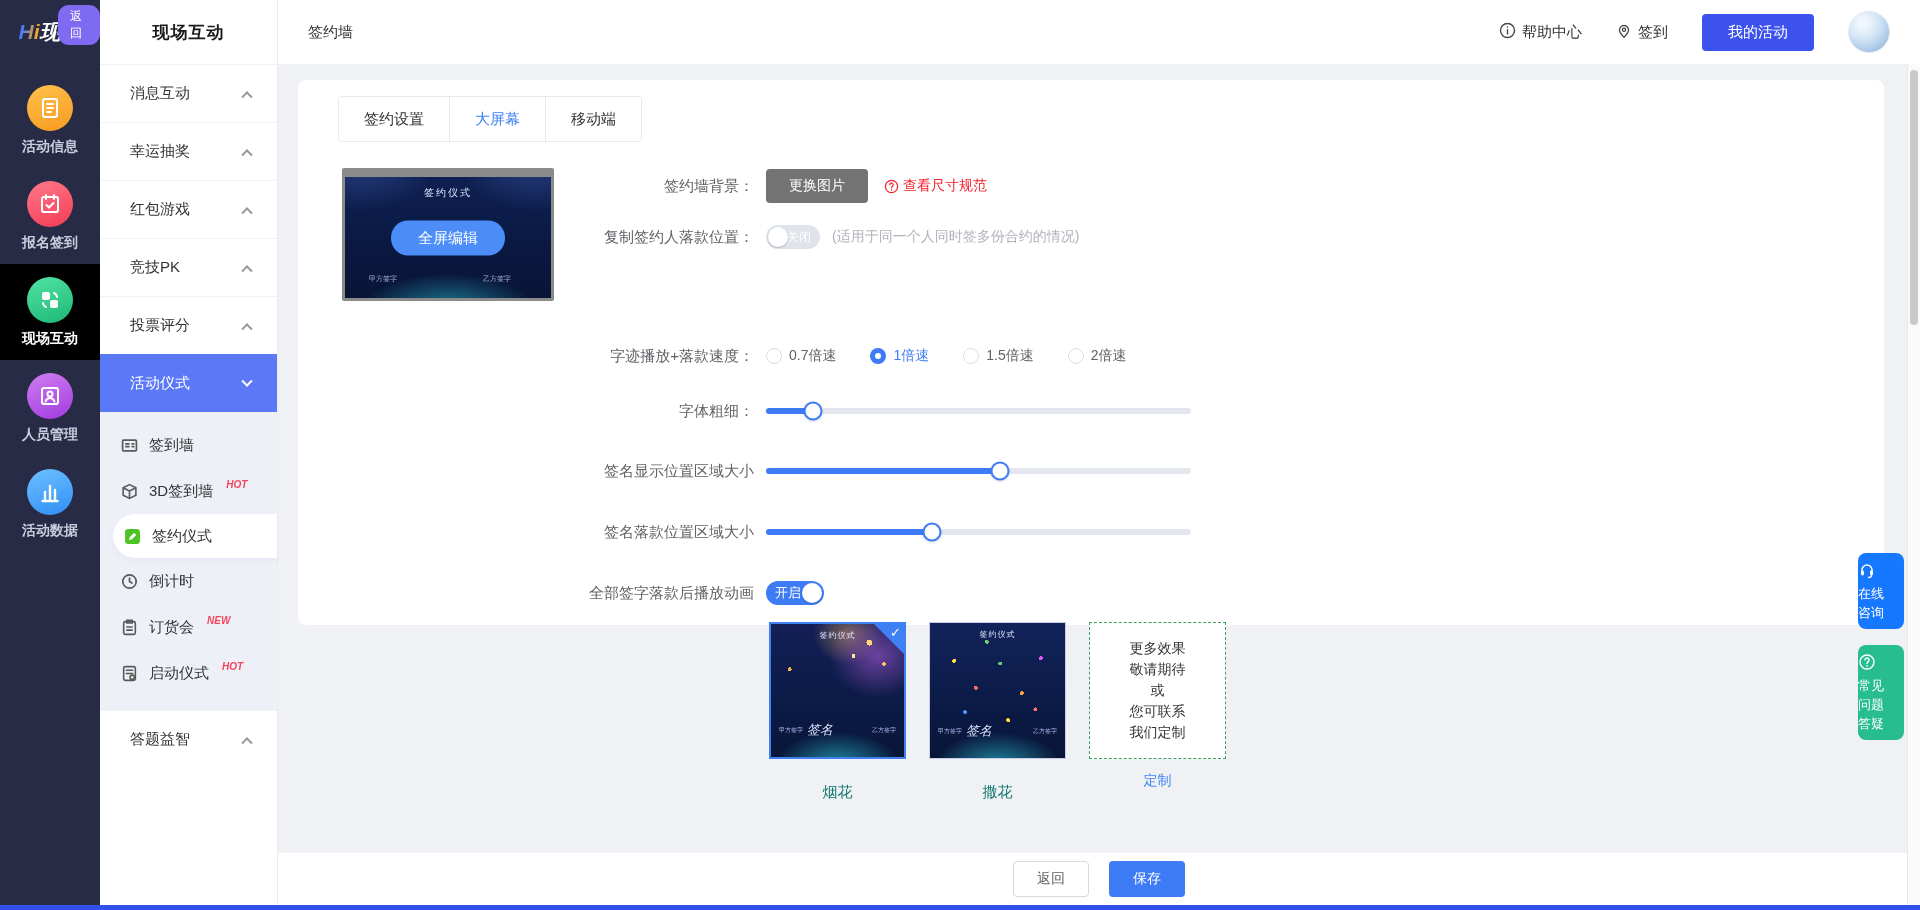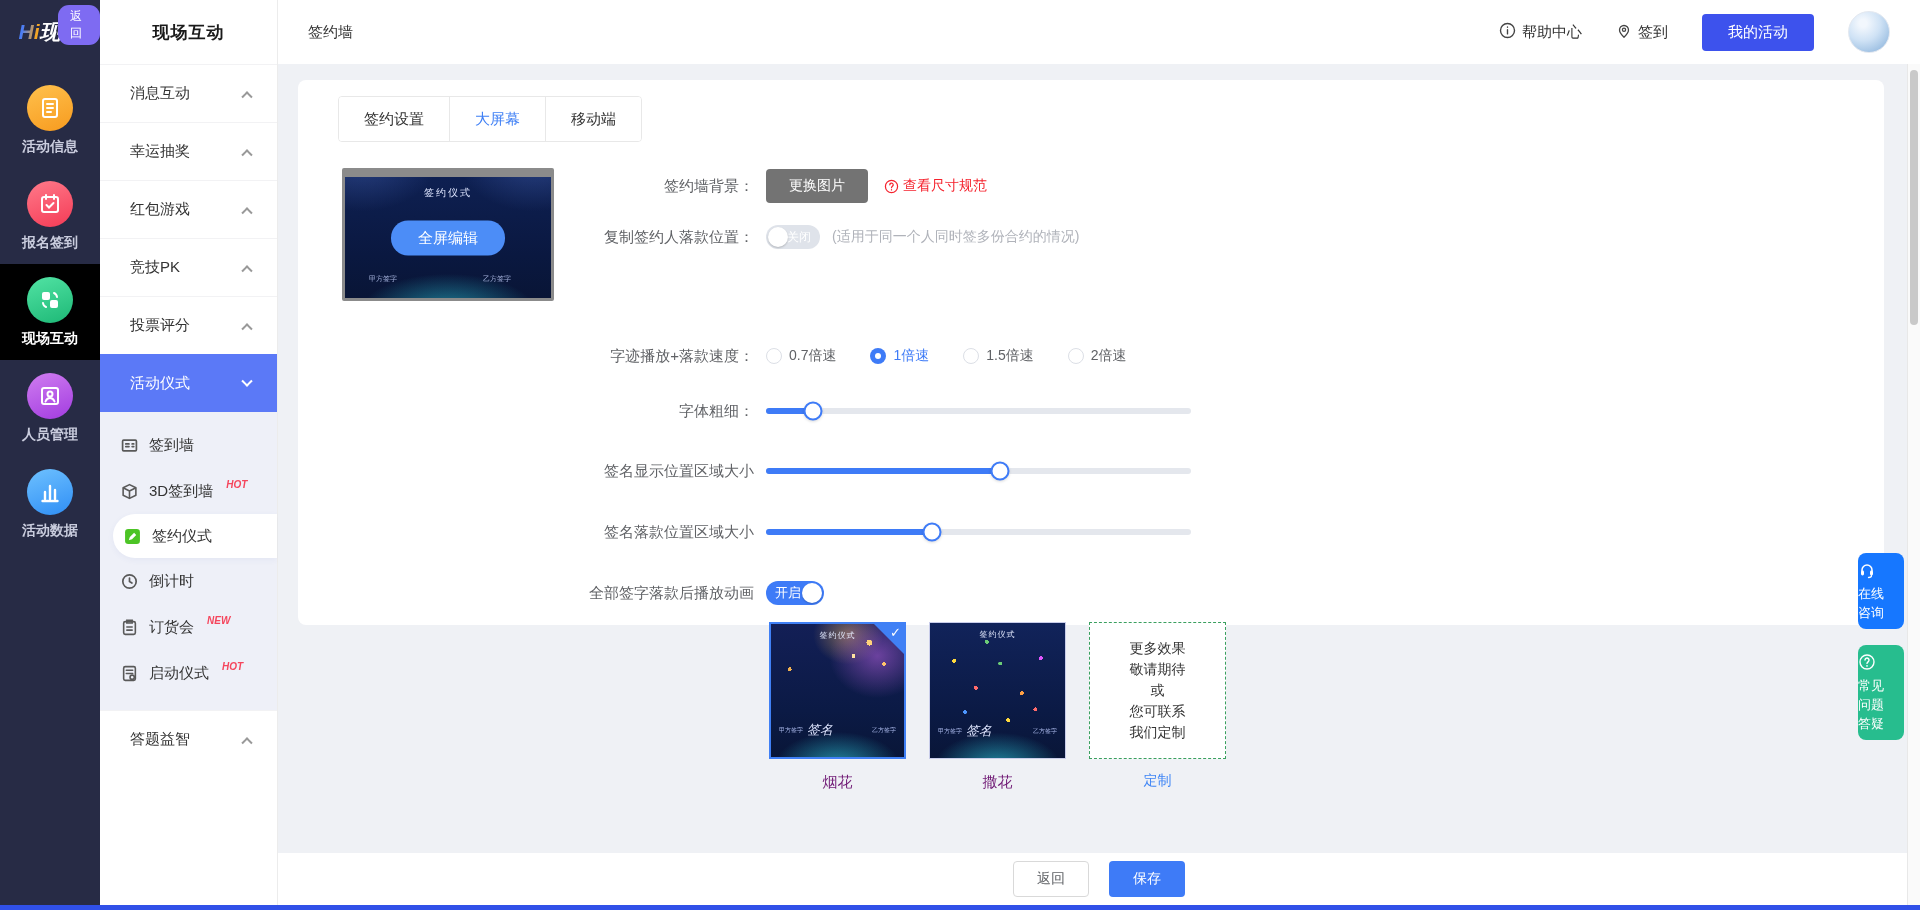--- a/index.html
+++ b/index.html
@@ -128,21 +128,21 @@
       radial-gradient(circle 2px at 78% 64%, #ff6b6b 97%, transparent),
       radial-gradient(circle 2px at 42% 14%, #6bcb77 97%, transparent),
       radial-gradient(ellipse 75% 40% at 50% 106%, rgba(48,214,230,0.6), rgba(48,214,230,0) 62%),
       linear-gradient(180deg,#11235a 0%,#0b1a45 65%,#091638 100%); }
   .acard .at { position:absolute; top:6px; left:0; right:0; text-align:center; font-size:8px; color:#e4eaff; letter-spacing:1px; }
   .acard .asig { position:absolute; bottom:18px; left:0; right:0; text-align:left; font-size:13px; font-style:italic; color:#dfe6ff;margin-left:36px; }
   .acard .asml { position:absolute; bottom:22px; font-size:6px; color:#aab8ea; }
   .acard .asml.l { left:8px; } .acard .asml.r { right:8px; }
   .sel-corner { position:absolute; top:0; right:0; width:0; height:0; border-top:30px solid #4080f5; border-left:30px solid transparent; }
   .sel-check { position:absolute; top:1px; right:3px; color:#fff; font-size:13px; font-weight:bold; }
-  .acard-label { margin-top:14px; font-size:15px; color:#701a75; }
+  .acard-label { margin-top:24px; font-size:15px; color:#0f766e; }
   .more-box { width:137px; height:137px; border:1px dashed #3aa05f; background:#fff; display:flex; flex-direction:column; align-items:center; justify-content:center; font-size:14px; color:#333; line-height:21px; }
   .custom-link { margin-top:13px; font-size:14px; color:#4086f5; cursor:pointer; }
 
   
   .footer-bar { height:52px; background:#fff; display:flex; align-items:center; justify-content:center; gap:20px; flex-shrink:0; }
   .btn-back { background:#fff; border:1px solid #d9d9d9; border-radius:4px; color:#606266; font-size:14px; padding:8px 23px; cursor:pointer; }
   .btn-save { background:#3e7bf7; border:none; border-radius:4px; color:#fff; font-size:14px; padding:9px 24px; cursor:pointer; }
   .bottom-line { position:fixed; left:0; right:0; bottom:0; height:5px; background:#3050e8; z-index:60; }
 
   

